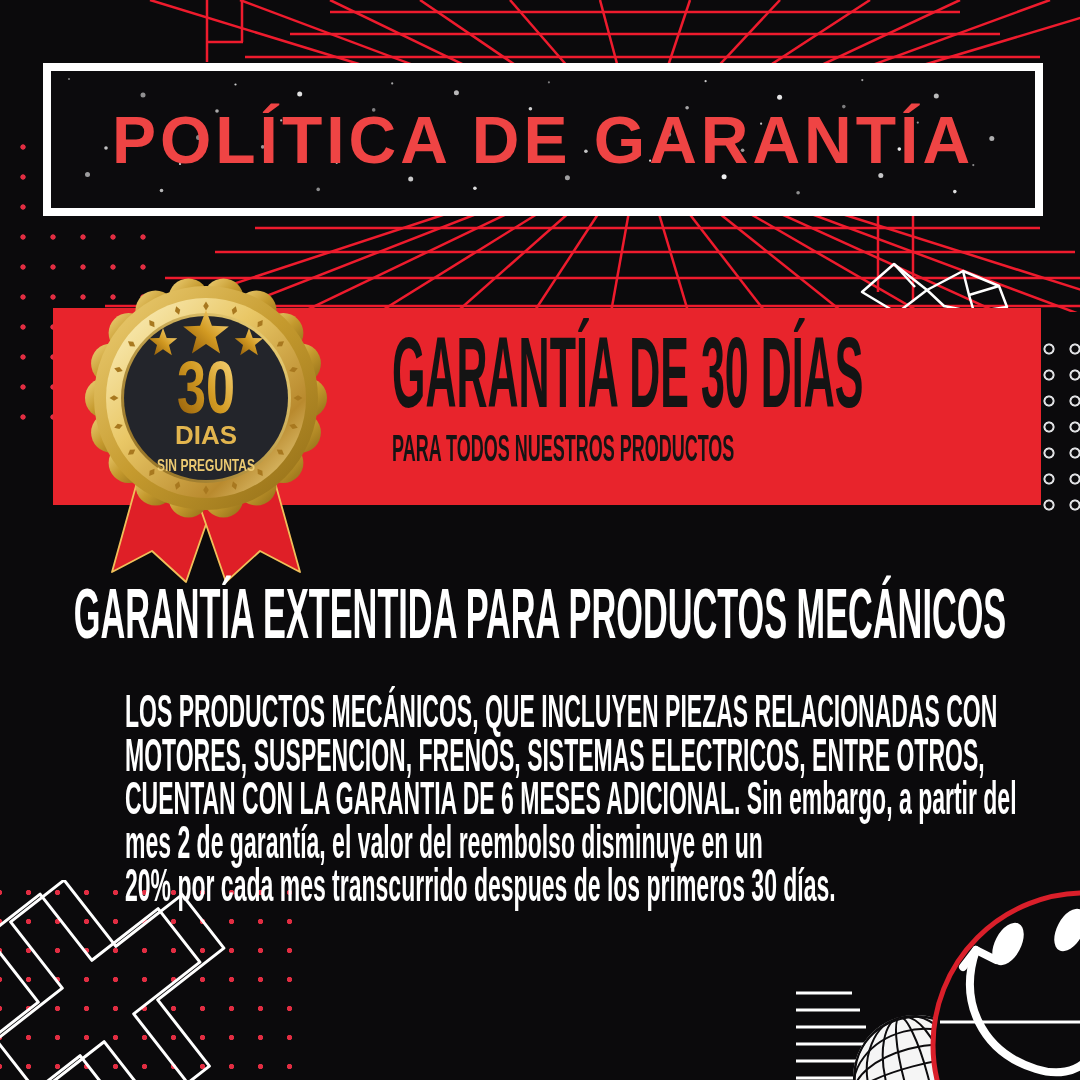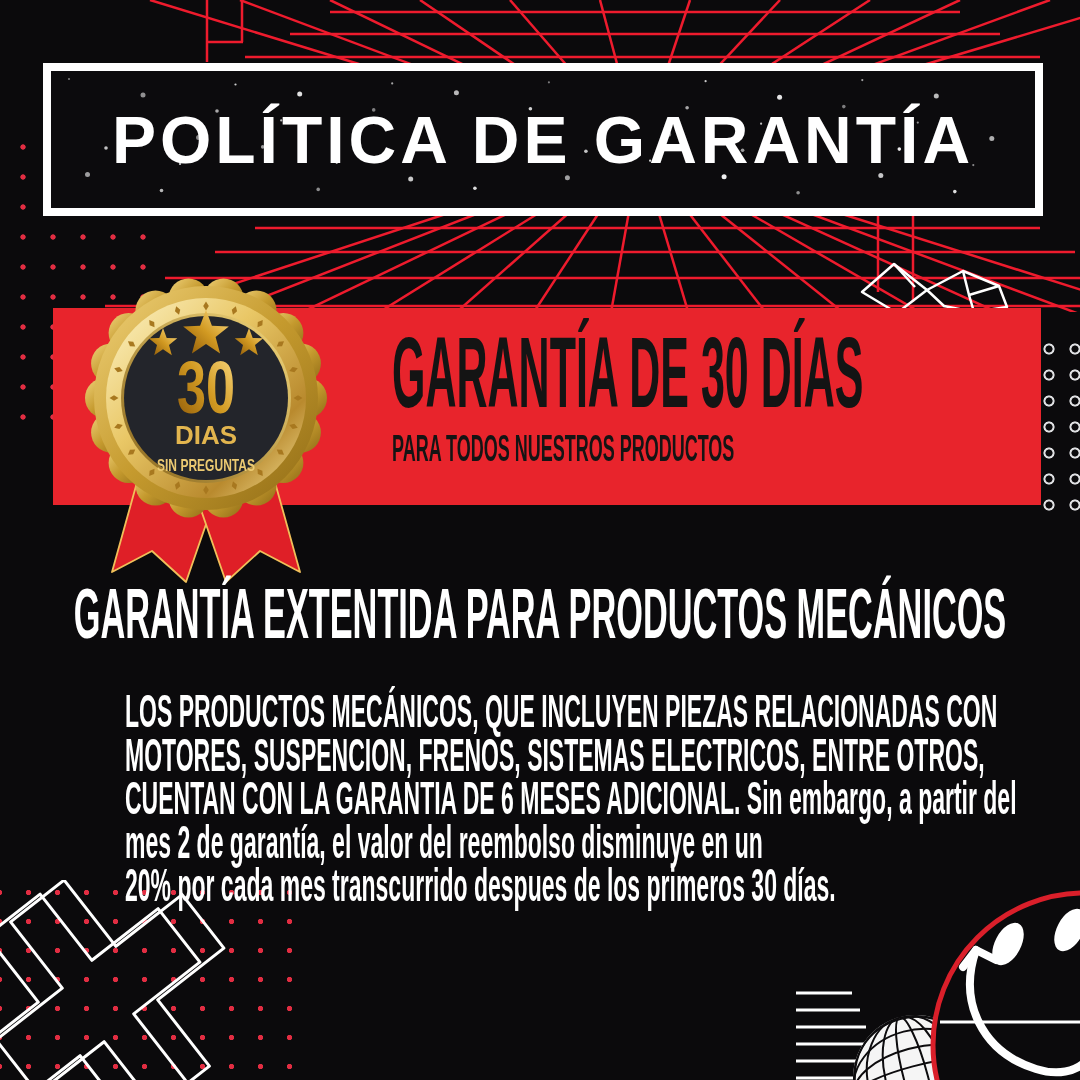--- a/index.html
+++ b/index.html
@@ -2,21 +2,21 @@
 <html><head>
 <meta charset="utf-8">
 <style>
   html,body{margin:0;padding:0;background:#000;}
   #stage{position:relative;width:1080px;height:1080px;overflow:hidden;
          background:#0b0a0c;font-family:"Liberation Sans",sans-serif;}
   .abs{position:absolute;}
   
   #title-box{left:43px;top:63px;width:1000px;height:153px;border:8px solid #fff;
              background:#0c0b0d;display:flex;align-items:center;justify-content:center;box-sizing:border-box;}
-  #title-box h1{margin:0;color:#ffffff;font-size:66px;font-weight:bold;letter-spacing:4px;white-space:nowrap;z-index:2;}
+  #title-box h1{margin:0;color:#ef4444;font-size:66px;font-weight:bold;letter-spacing:4px;white-space:nowrap;z-index:2;}
   #speckle-svg{position:absolute;left:0;top:0;width:100%;height:100%;z-index:1;}
   
   #banner{left:53px;top:308px;width:988px;height:197px;background:#e8242c;}
   .cond{transform-origin:left top;white-space:nowrap;font-weight:bold;color:#141414;}
   #banner-title{left:392px;top:322px;width:1300px;font-size:100px;line-height:100px;transform:scaleX(.43);}
   #banner-subtitle{left:392px;top:430px;width:700px;font-size:36px;line-height:38px;transform:scaleX(.5);}
   
   #heading{left:-440px;top:577px;width:1960px;text-align:center;color:#fff;font-weight:bold;
            font-size:70px;line-height:74px;white-space:nowrap;transform:scaleX(.49);transform-origin:center top;}
   

